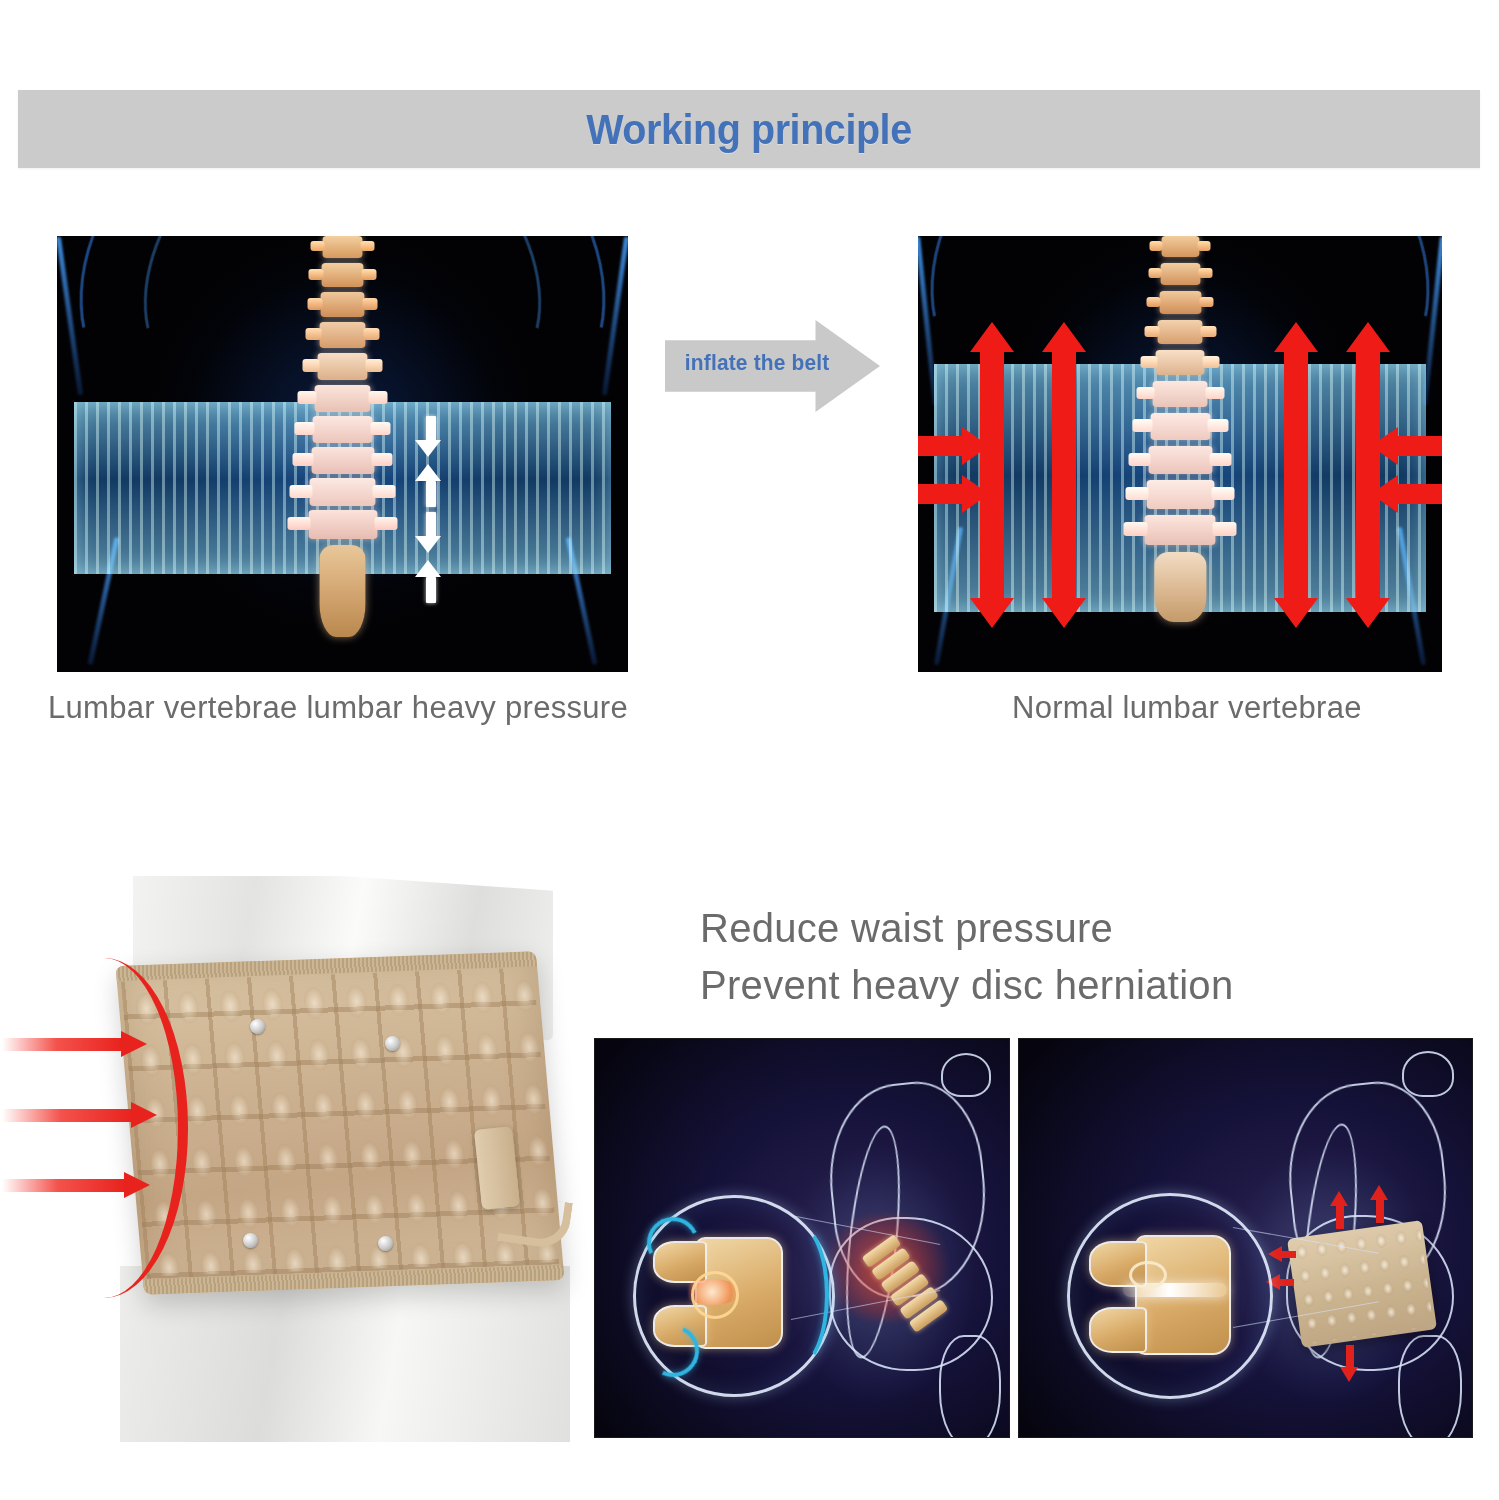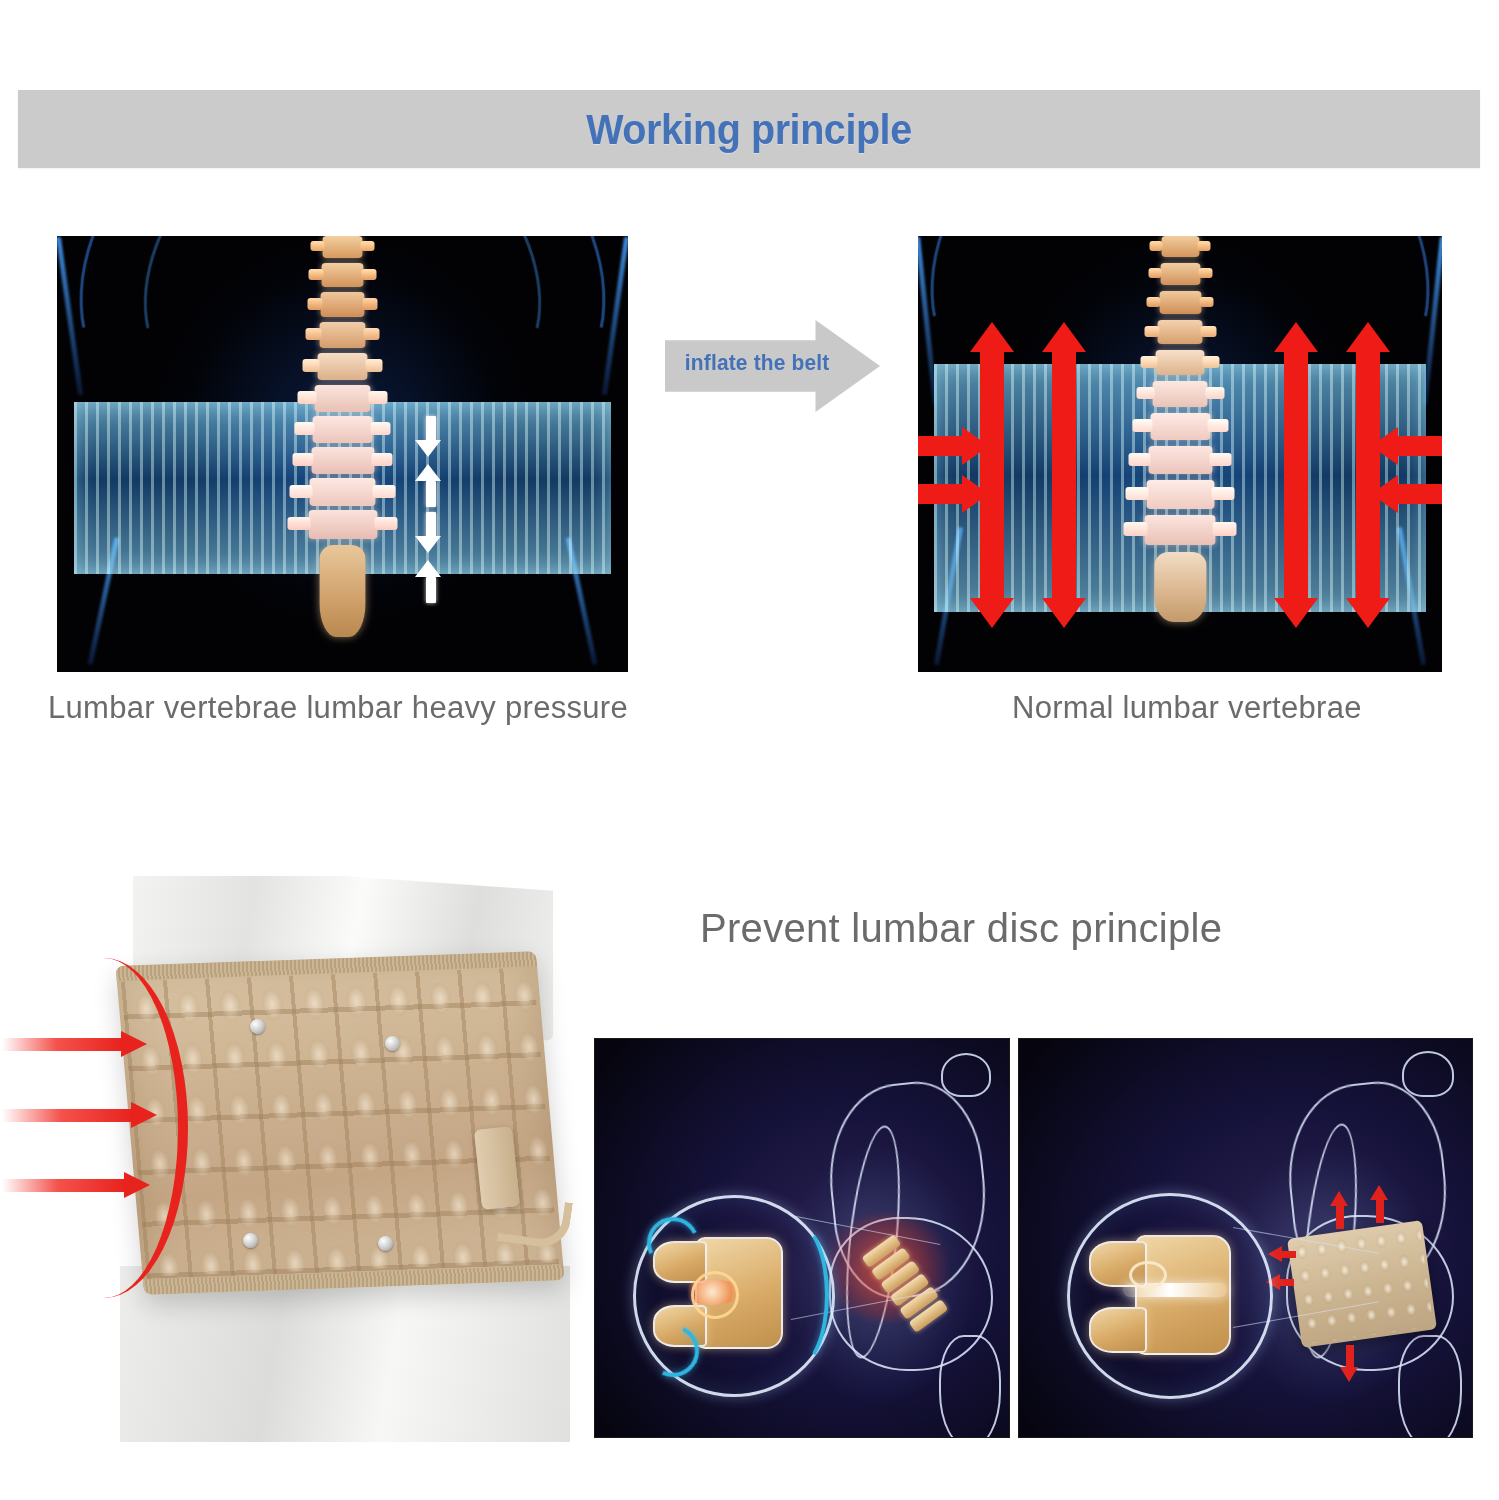--- a/index.html
+++ b/index.html
@@ -406,21 +406,22 @@
   <div>
     <div class="rshaft" style="right:-6px;top:248px;width:52px;height:20px;"></div>
     <div class="rhead left" style="right:44px;top:239px;"></div>
   </div>
 </div>
 
 <div class="caption" id="caption-left">Lumbar vertebrae lumbar heavy pressure</div>
 <div class="caption" id="caption-right">Normal lumbar vertebrae</div>
 
 <div id="headline">
-  <div class="line">Prevent lumbar disc principle</div>
+  <div class="line">Reduce waist pressure</div>
+  <div class="line">Prevent heavy disc herniation</div>
 </div>
 
 <div id="product-photo">
   <div class="pants"></div>
   <div class="shirt"></div>
 
   <div class="belt">
     <div class="cells"></div>
     <div class="bubbles"></div>
     <div class="edge-top"></div>

